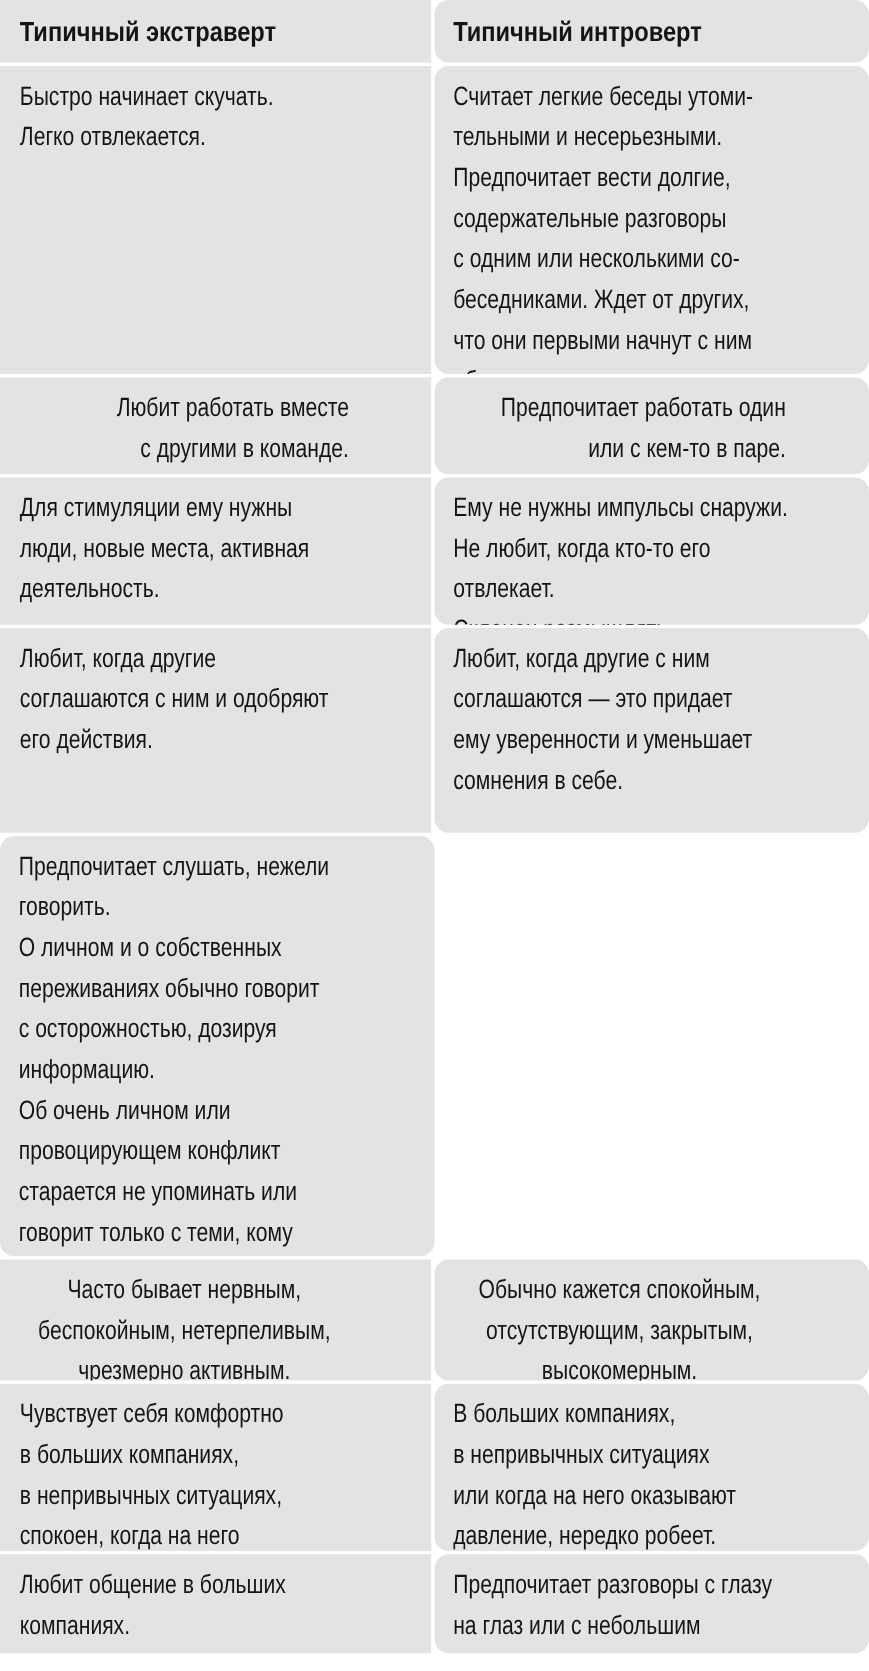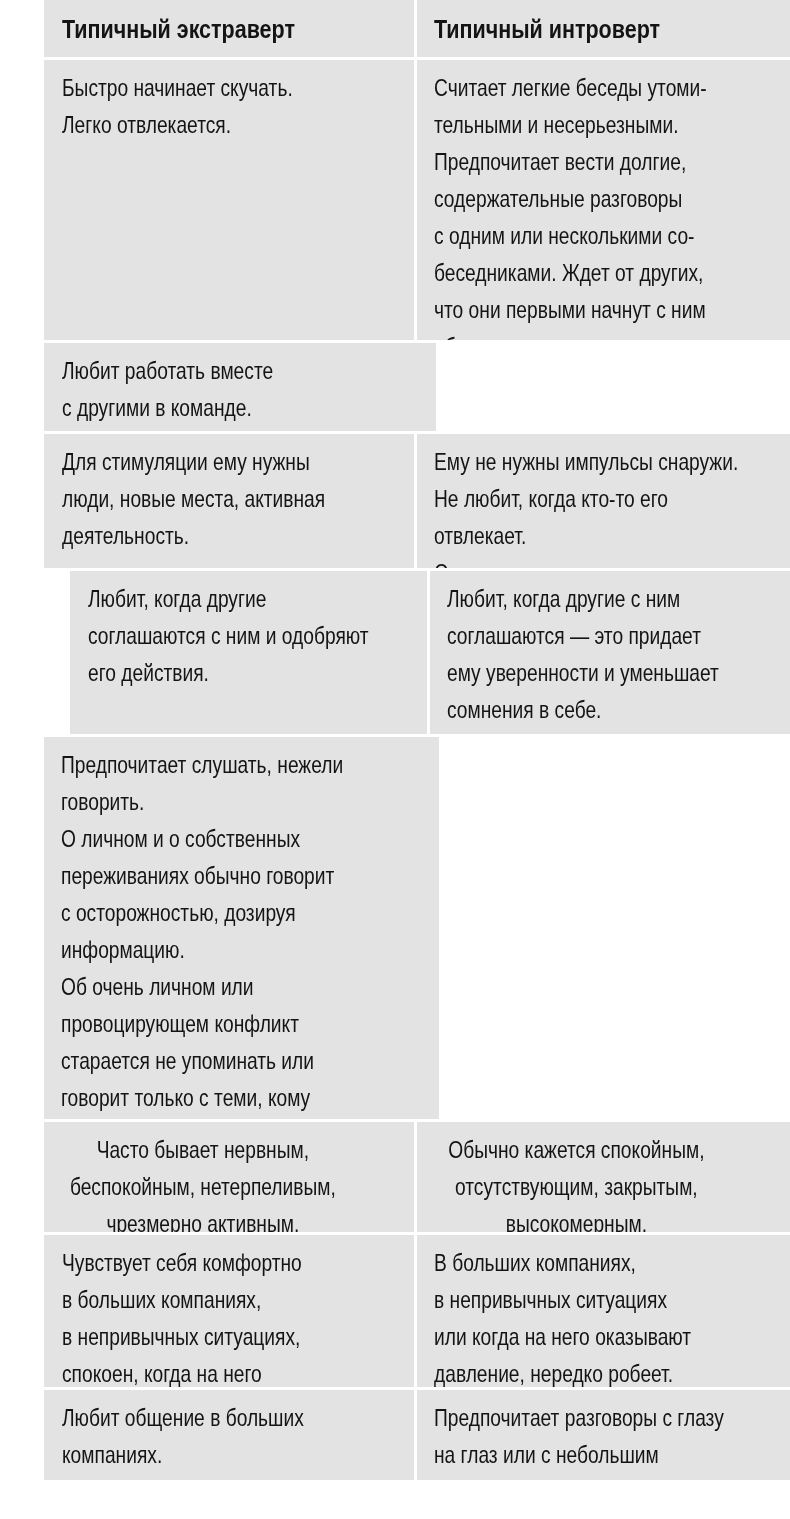--- a/index.html
+++ b/index.html
@@ -7,29 +7,28 @@
   .table {
     position: relative;
     width: 790px;
     font-family: "Liberation Sans", sans-serif;
     color: #141414;
   }
   .row {
     display: flex;
     box-sizing: border-box;
     margin-bottom: 3px;
-    margin-left: 44px;
   }
   .cell {
     background: #e3e3e3;
     box-sizing: border-box;
     overflow: hidden;
   }
   .cell.left { width: 392px; margin-right: 3px; padding-left: 18px; }
-  .cell.right { width: 395px; padding-left: 17px; }
+  .cell.right { width: 395px; padding-left: 17px; border-radius: 13px; }
   .header .cell {
     height: 57px;
     padding-top: 14px;
     font-weight: bold;
     font-size: 25px;
     line-height: 30px;
   }
   .header .cell span {
     display: inline-block;
     transform: scaleX(0.86);
@@ -67,41 +66,45 @@
           <span class="line">Считает легкие беседы утоми-</span>
           <span class="line">тельными и несерьезными.</span>
           <span class="line">Предпочитает вести долгие,</span>
           <span class="line">содержательные разговоры</span>
           <span class="line">с одним или несколькими со-</span>
           <span class="line">беседниками. Ждет от других,</span>
           <span class="line">что они первыми начнут с ним</span>
           <span class="line">общение.</span>
         </div>
       </div>
-      <div class="row" style="height: 88px;">
+      <div class="row" style="height: 88px; text-align: right;">
         <div class="cell left">
           <span class="line">Любит работать вместе</span>
           <span class="line">с другими в команде.</span>
+        </div>
+        <div class="cell right">
+          <span class="line">Предпочитает работать один</span>
+          <span class="line">или с кем-то в паре.</span>
         </div>
       </div>
       <div class="row" style="height: 134px;">
         <div class="cell left">
           <span class="line">Для стимуляции ему нужны</span>
           <span class="line">люди, новые места, активная</span>
           <span class="line">деятельность.</span>
         </div>
         <div class="cell right">
           <span class="line">Ему не нужны импульсы снаружи.</span>
           <span class="line">Не любит, когда кто-то его</span>
           <span class="line">отвлекает.</span>
           <span class="line">Склонен размышлять</span>
           <span class="line">в одиночестве.</span>
         </div>
       </div>
-      <div class="row" style="height: 163px; padding-left: 26px;">
+      <div class="row" style="height: 186px;">
         <div class="cell left">
           <span class="line">Любит, когда другие</span>
           <span class="line">соглашаются с ним и одобряют</span>
           <span class="line">его действия.</span>
         </div>
         <div class="cell right">
           <span class="line">Любит, когда другие с ним</span>
           <span class="line">соглашаются — это придает</span>
           <span class="line">ему уверенности и уменьшает</span>
           <span class="line">сомнения в себе.</span>

